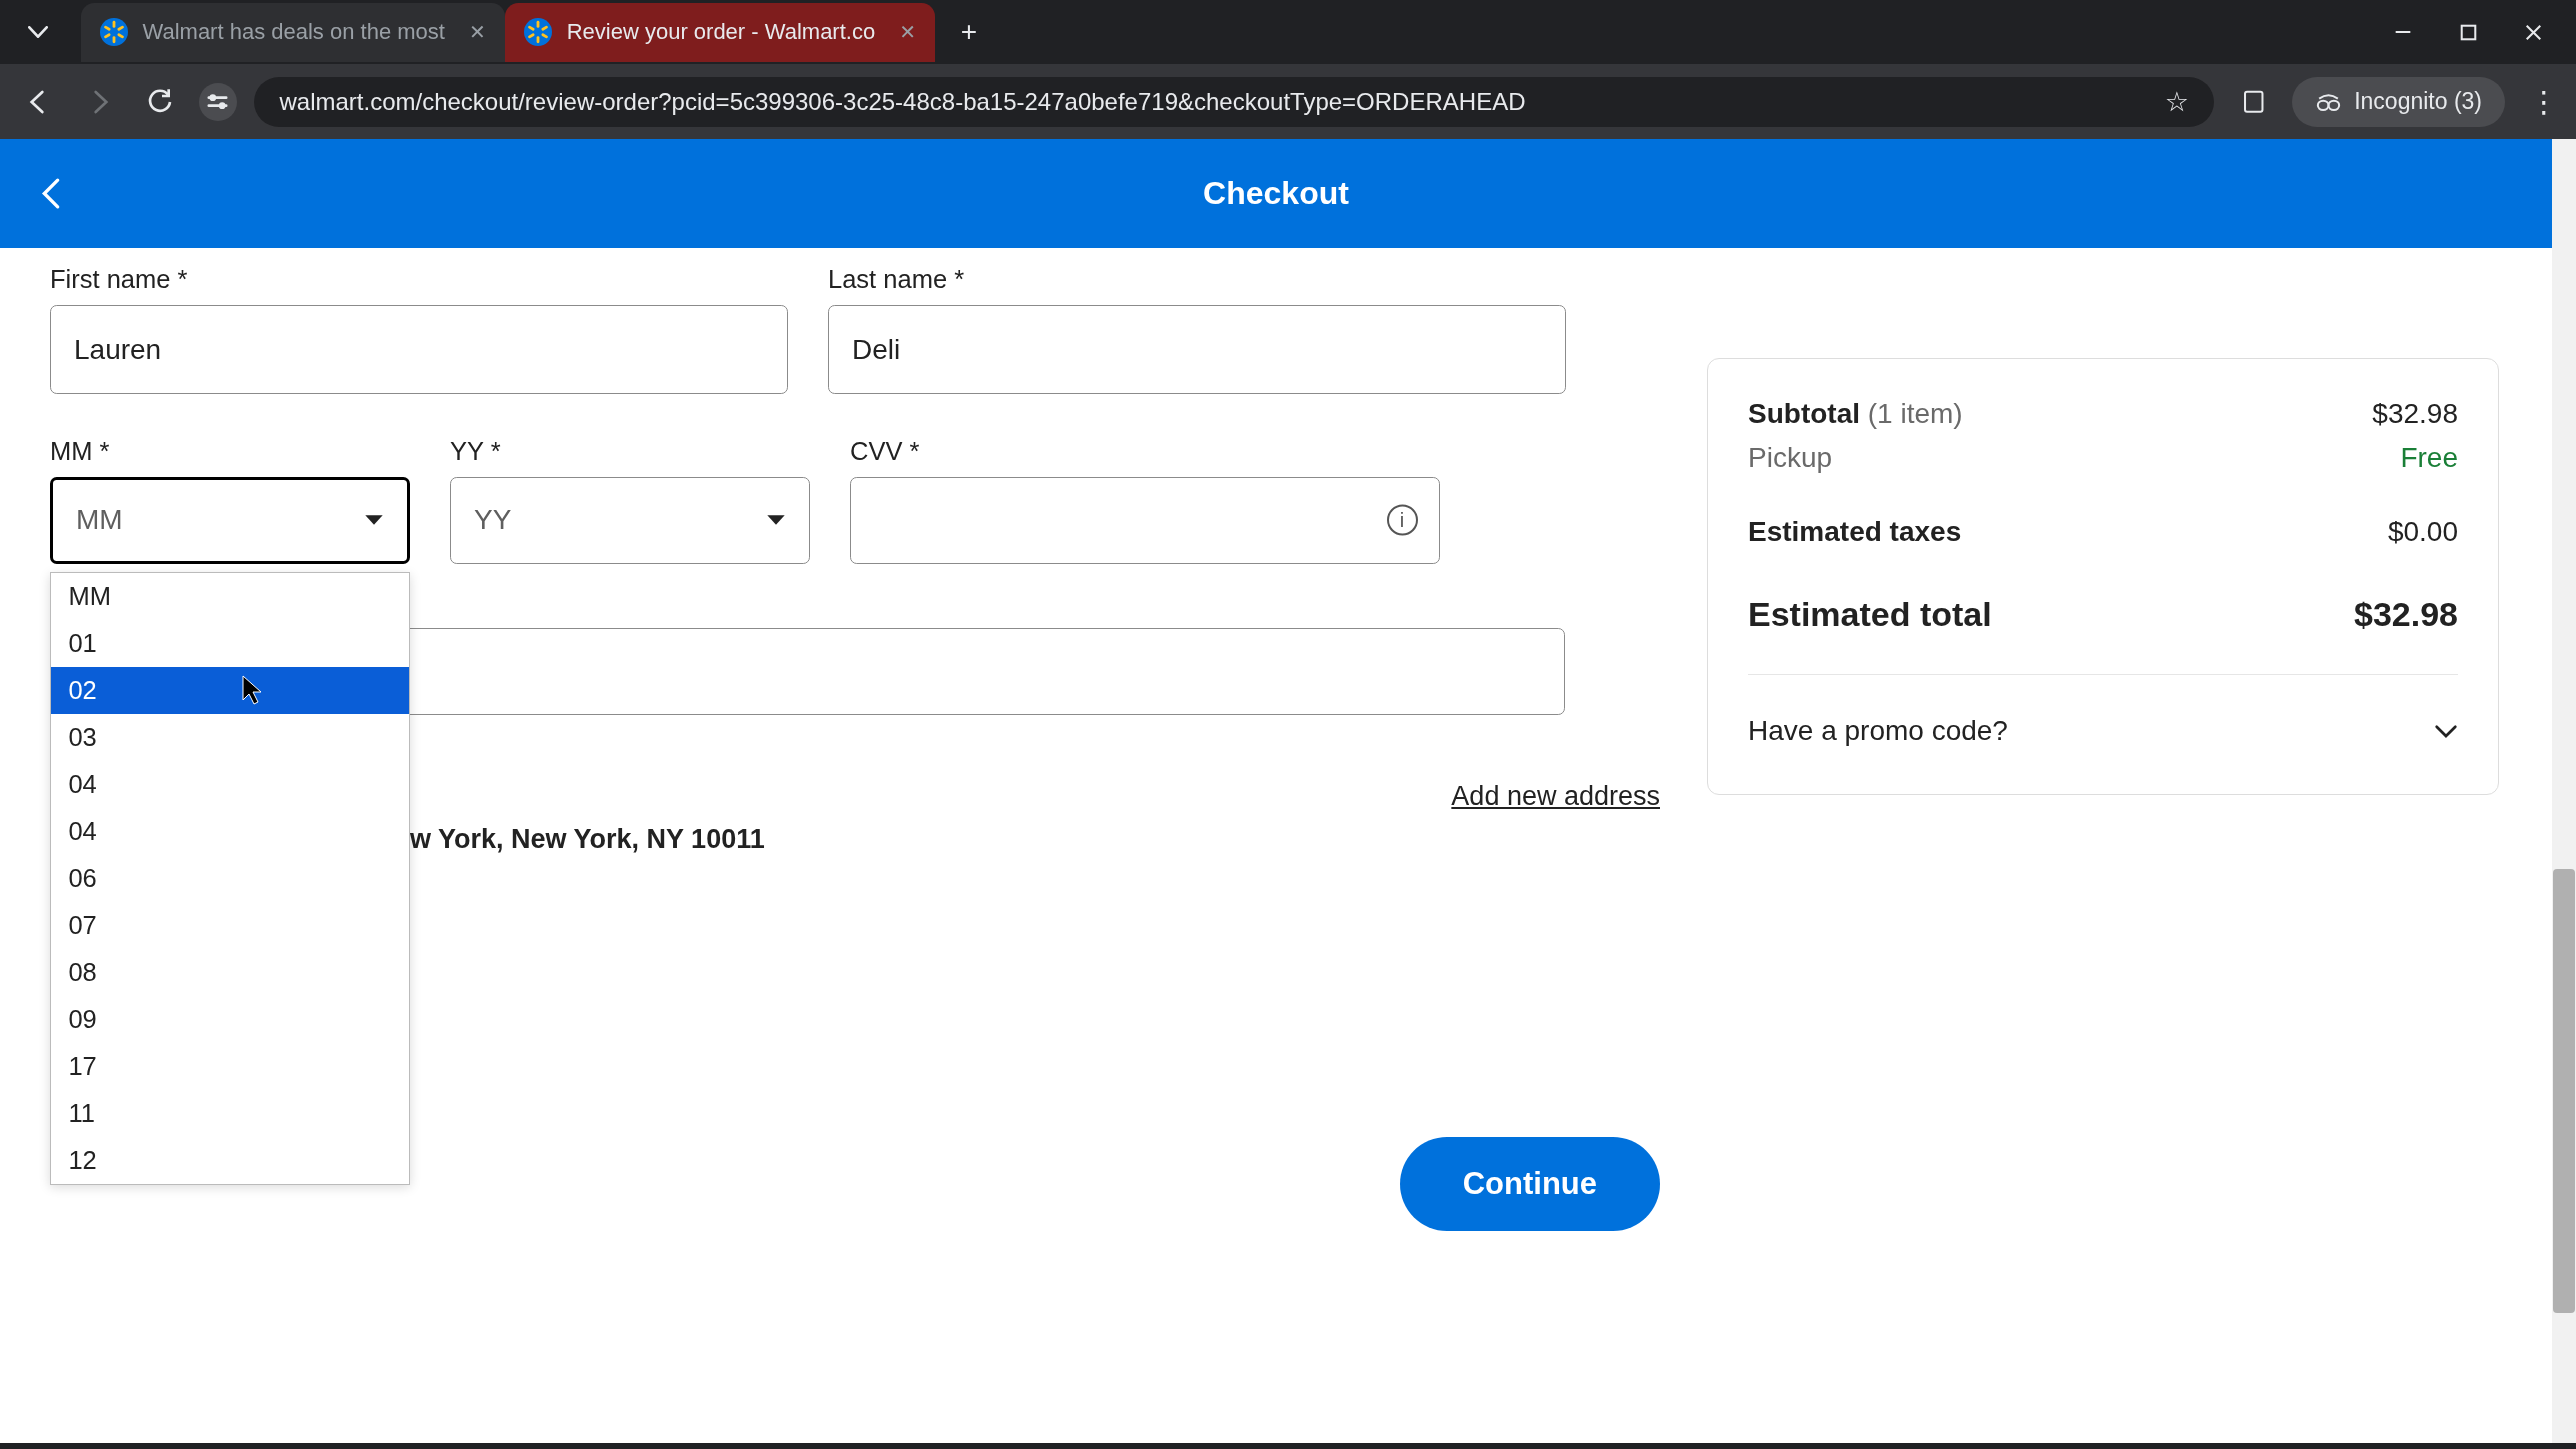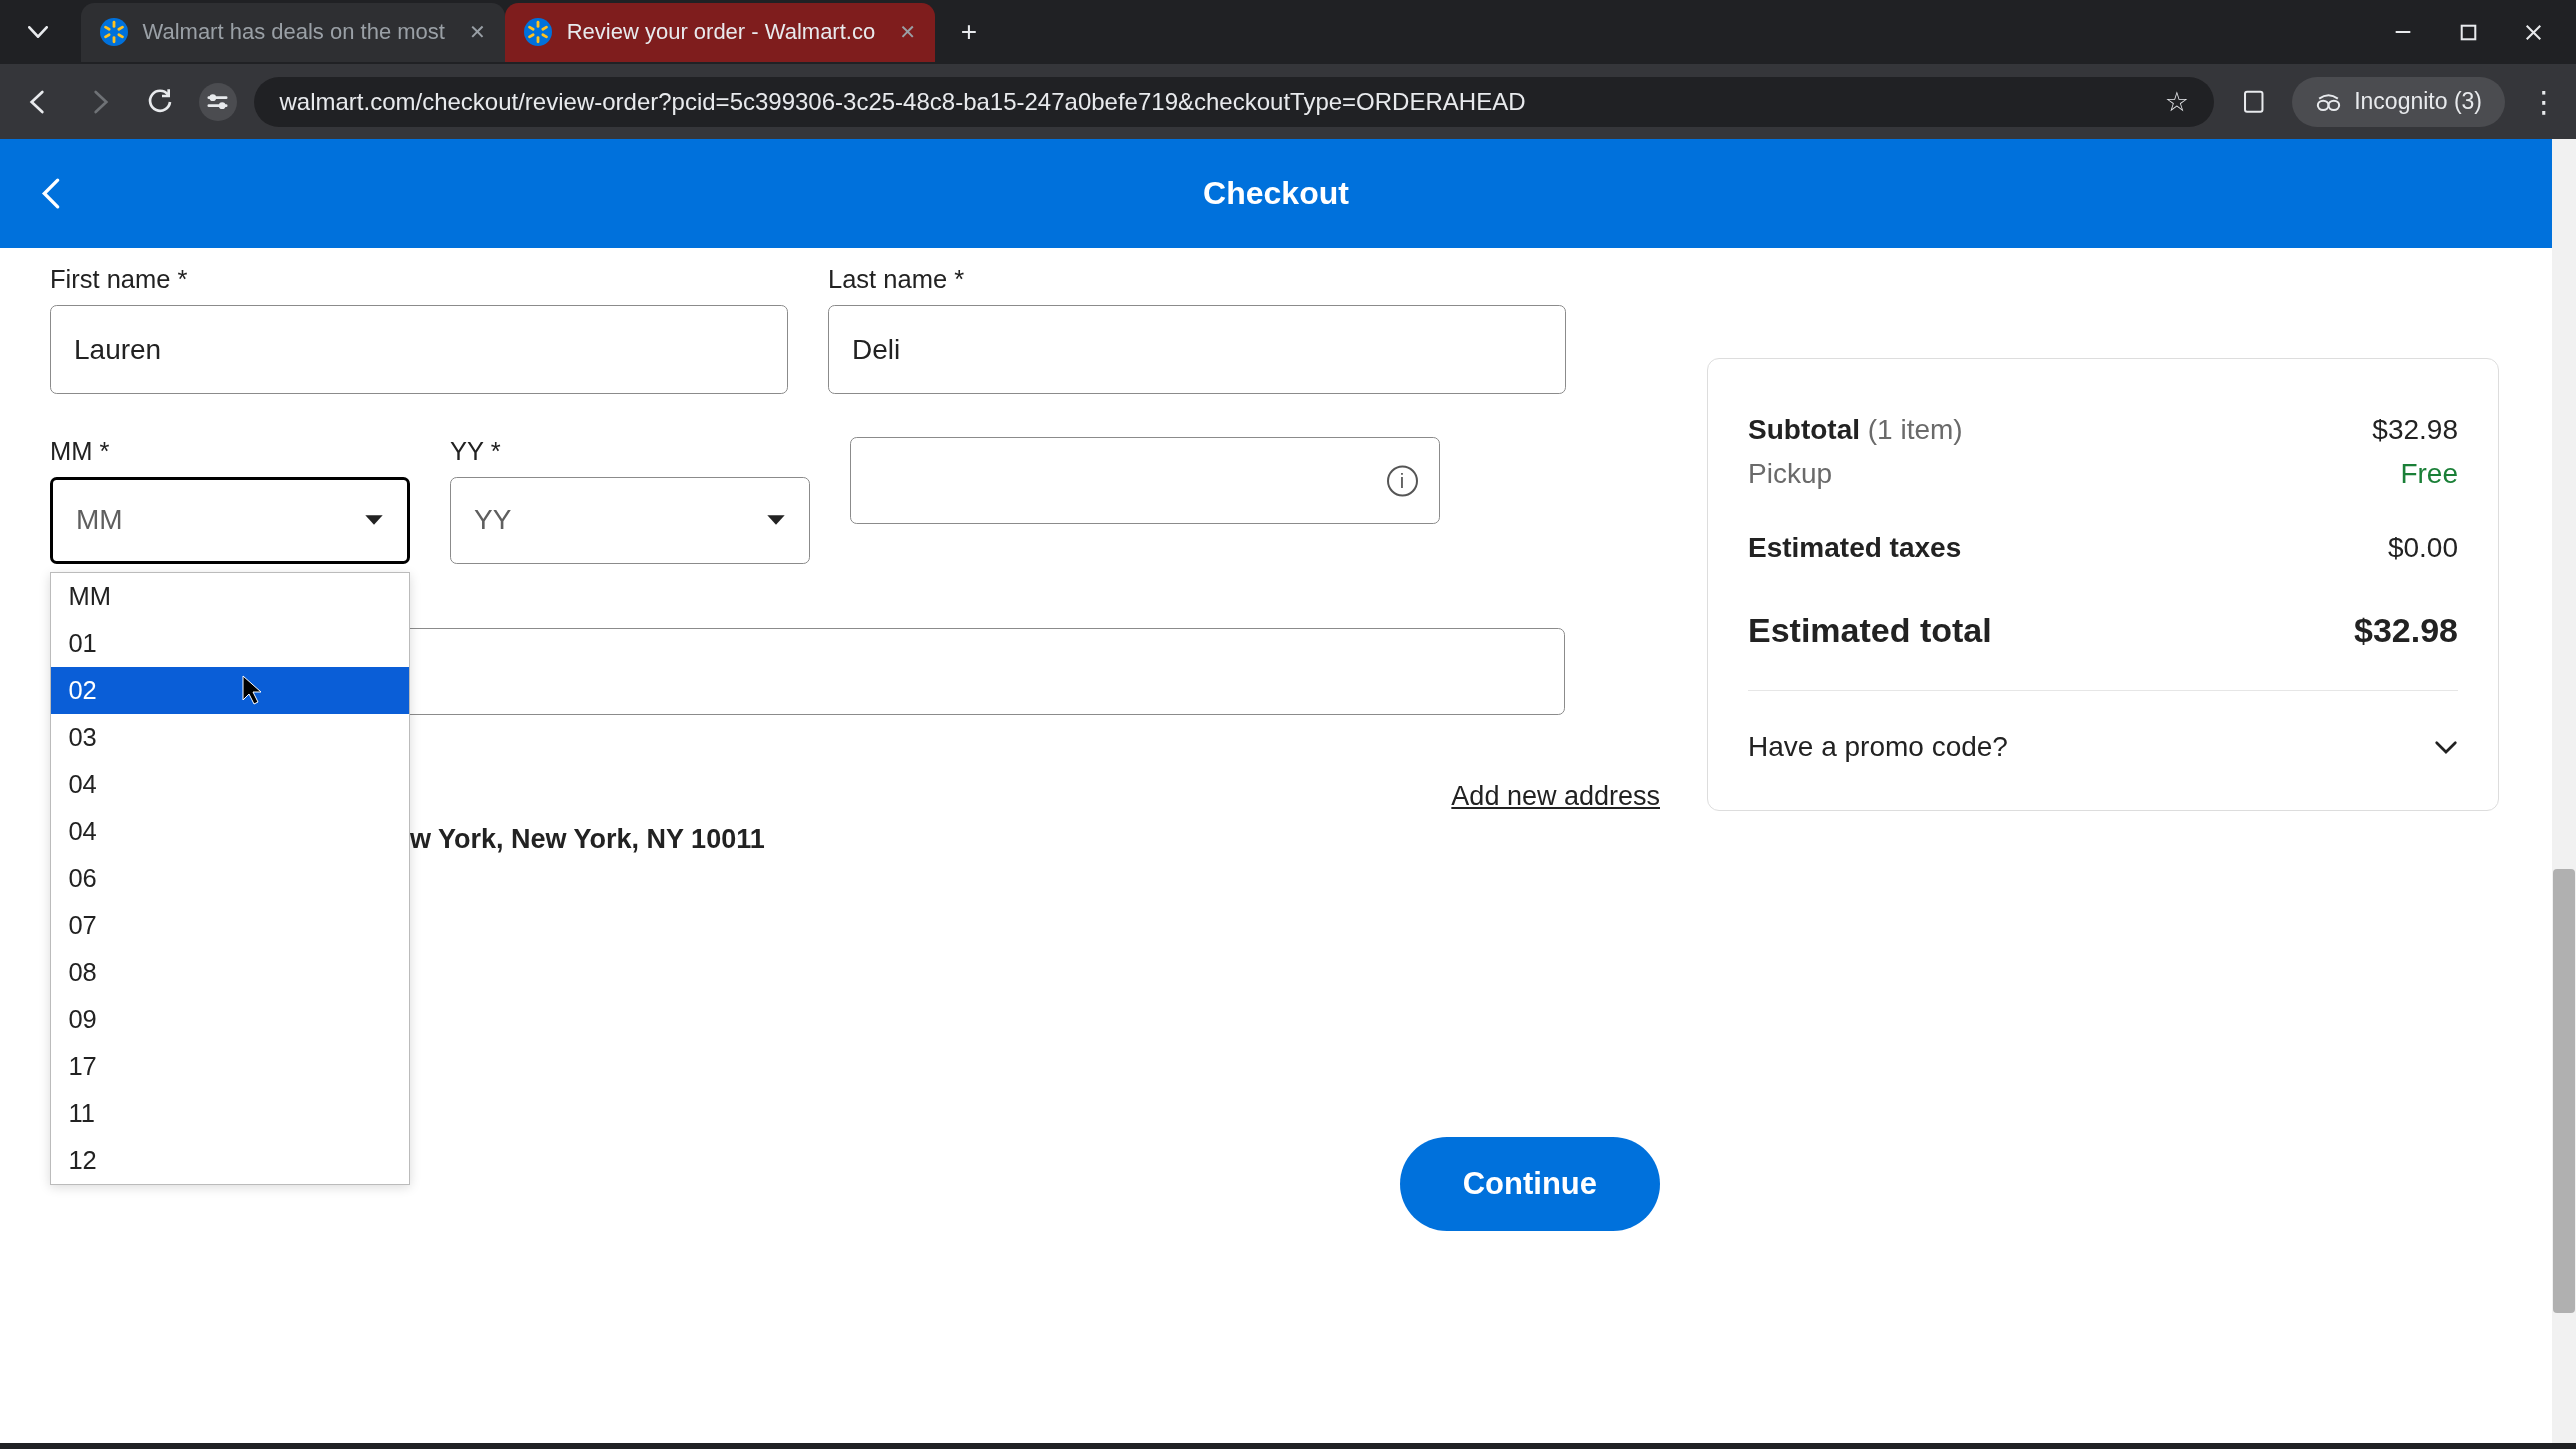--- a/index.html
+++ b/index.html
@@ -66,21 +66,21 @@
 .continue-row { margin-top: 282px; display: flex; }
 .continue-btn { margin-left: auto; margin-right: 0; background: #0071dc; color: #fff; border: none; border-radius: 47px; height: 94px; padding: 0 63px; font-size: 31px; font-weight: 700; cursor: pointer; }
 
 .dropdown-list { position: absolute; left: 50px; top: 315px; width: 360px; background: #fff; border: 0.7px solid #bbb; box-shadow: 0 2.7px 10.7px rgba(0,0,0,0.15); z-index: 50; }
 .dropdown-item { height: 47px; display: flex; align-items: center; padding: 0 17.4px; font-size: 25.5px; color: #222; }
 .dropdown-item.highlight { background: #0a5ed7; color: #fff; }
 
 .summary { width: 792px; margin-top: 101px; }
 .summary-card { border: 1.3px solid #ddd; border-radius: 12px; padding: 39px 40px 47px 40px; }
 .summary-line { display: flex; justify-content: space-between; font-size: 28px; color: #222; margin-top: 12px; }
-.summary-line.first { margin-top: 16px; }
+.summary-line.first { margin-top: 0; }
 .summary-line .muted { color: #6a6a6a; font-weight: 400; }
 .summary-line .green { color: #1a7f37; }
 .summary-line.bold { font-weight: 700; margin-top: 42px; }
 .summary-line.total { font-weight: 700; font-size: 34px; margin-top: 47px; }
 .summary-divider { height: 0; border-top: 1.3px solid #e6e6e6; margin-top: 40px; }
 .promo { display: flex; justify-content: space-between; align-items: center; margin-top: 40px; font-size: 28px; color: #222; }
 .promo .chev { font-size: 29.5px; }
 
 .cursor { position: absolute; left: 241px; top: 417px; z-index: 100; pointer-events: none; }
 
@@ -240,20 +240,21 @@
             <div class="select">
               <span>YY</span>
               <span class="caret">
                   <svg width="20" height="12" viewBox="0 0 30 18">
                     <path d="M2 2 L15 16 L28 2" fill="#222"></path>
                   </svg>
                 </span>
             </div>
           </div>
           <div class="field cvv">
+            <div class="label">CVV *</div>
             <div class="cvv-input">
               <div class="cvv-info">i</div>
             </div>
           </div>
         </div>
 
         <div class="phone-input"></div>
 
         <div class="address-row">
           <a class="add-address">Add new address</a>

